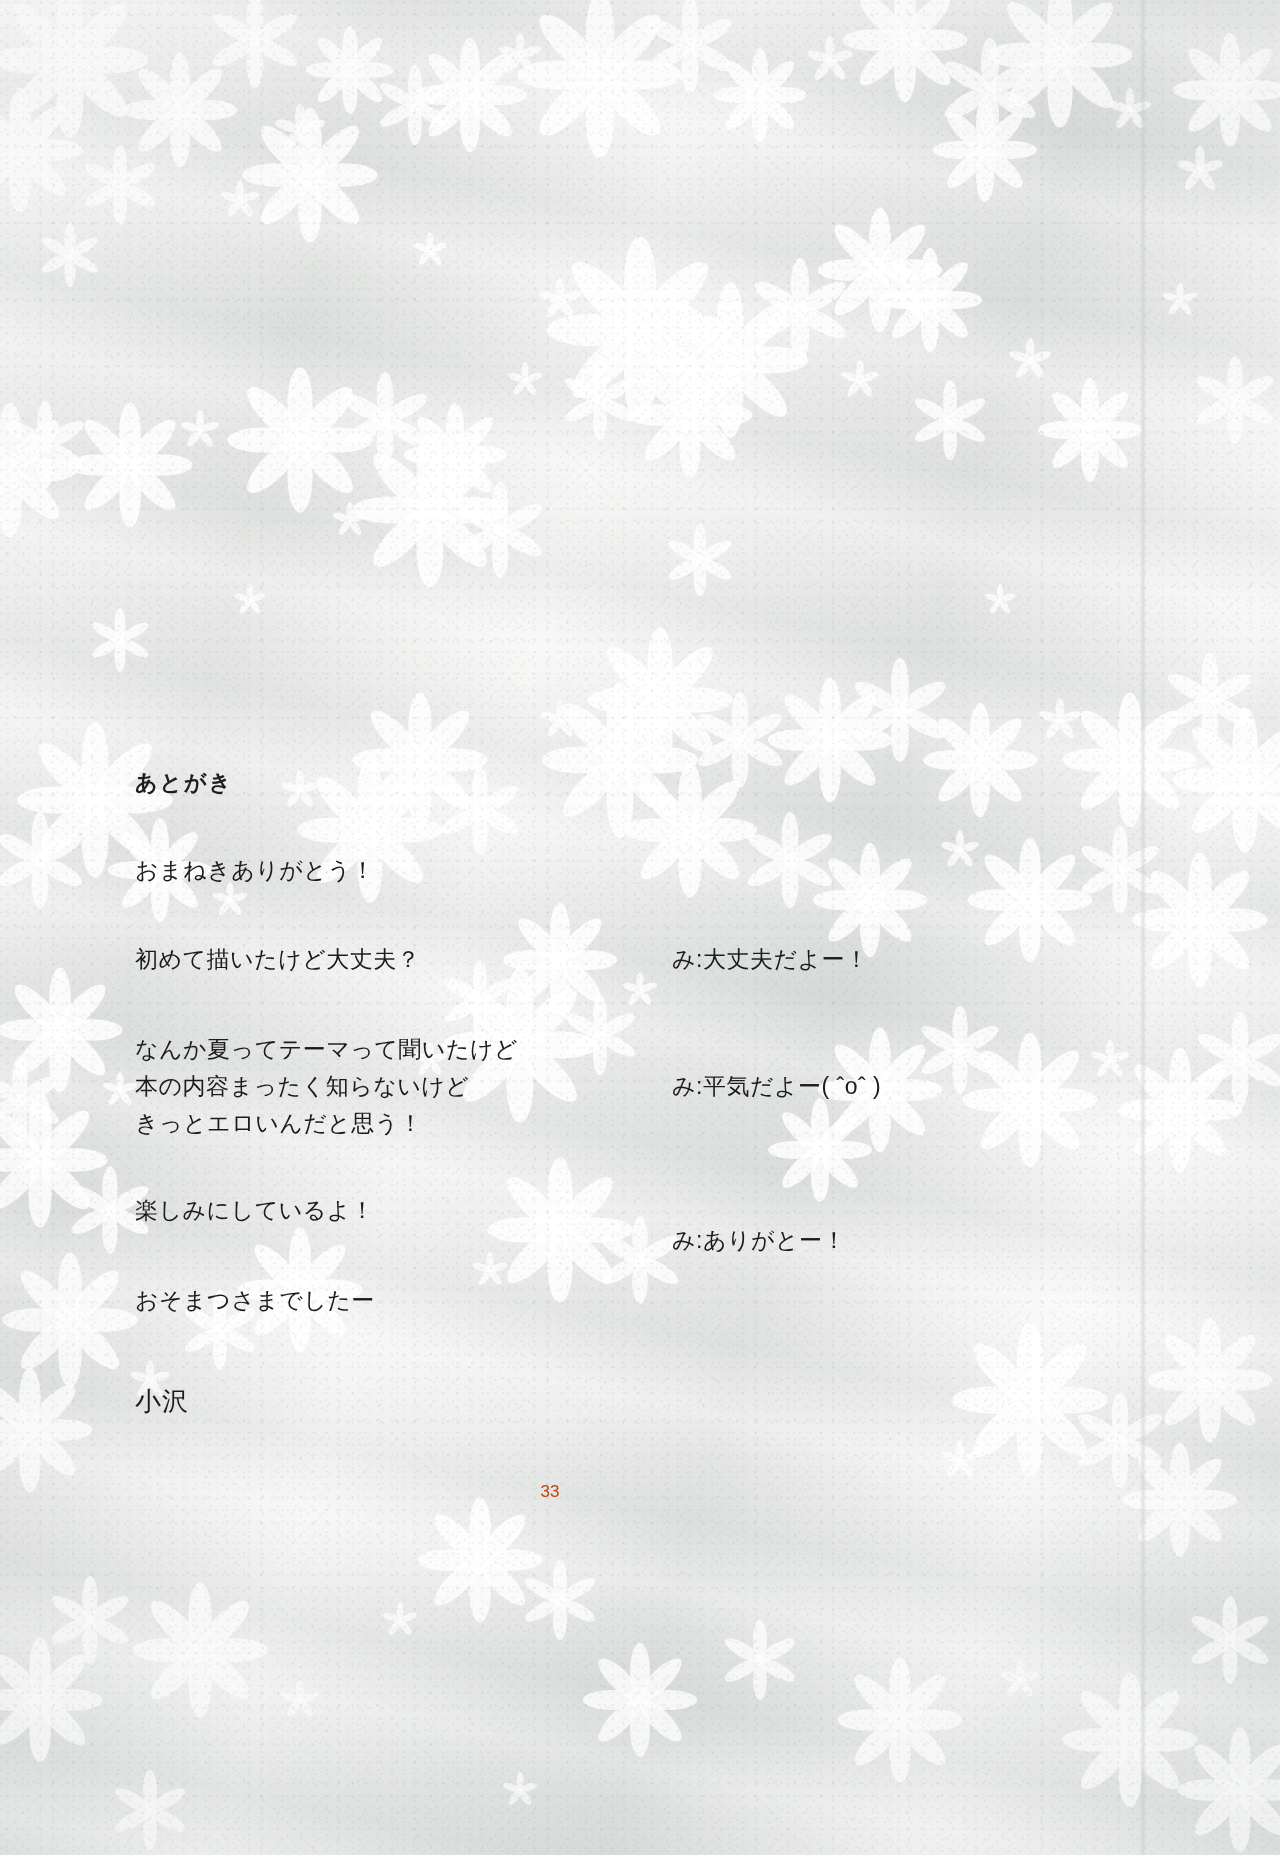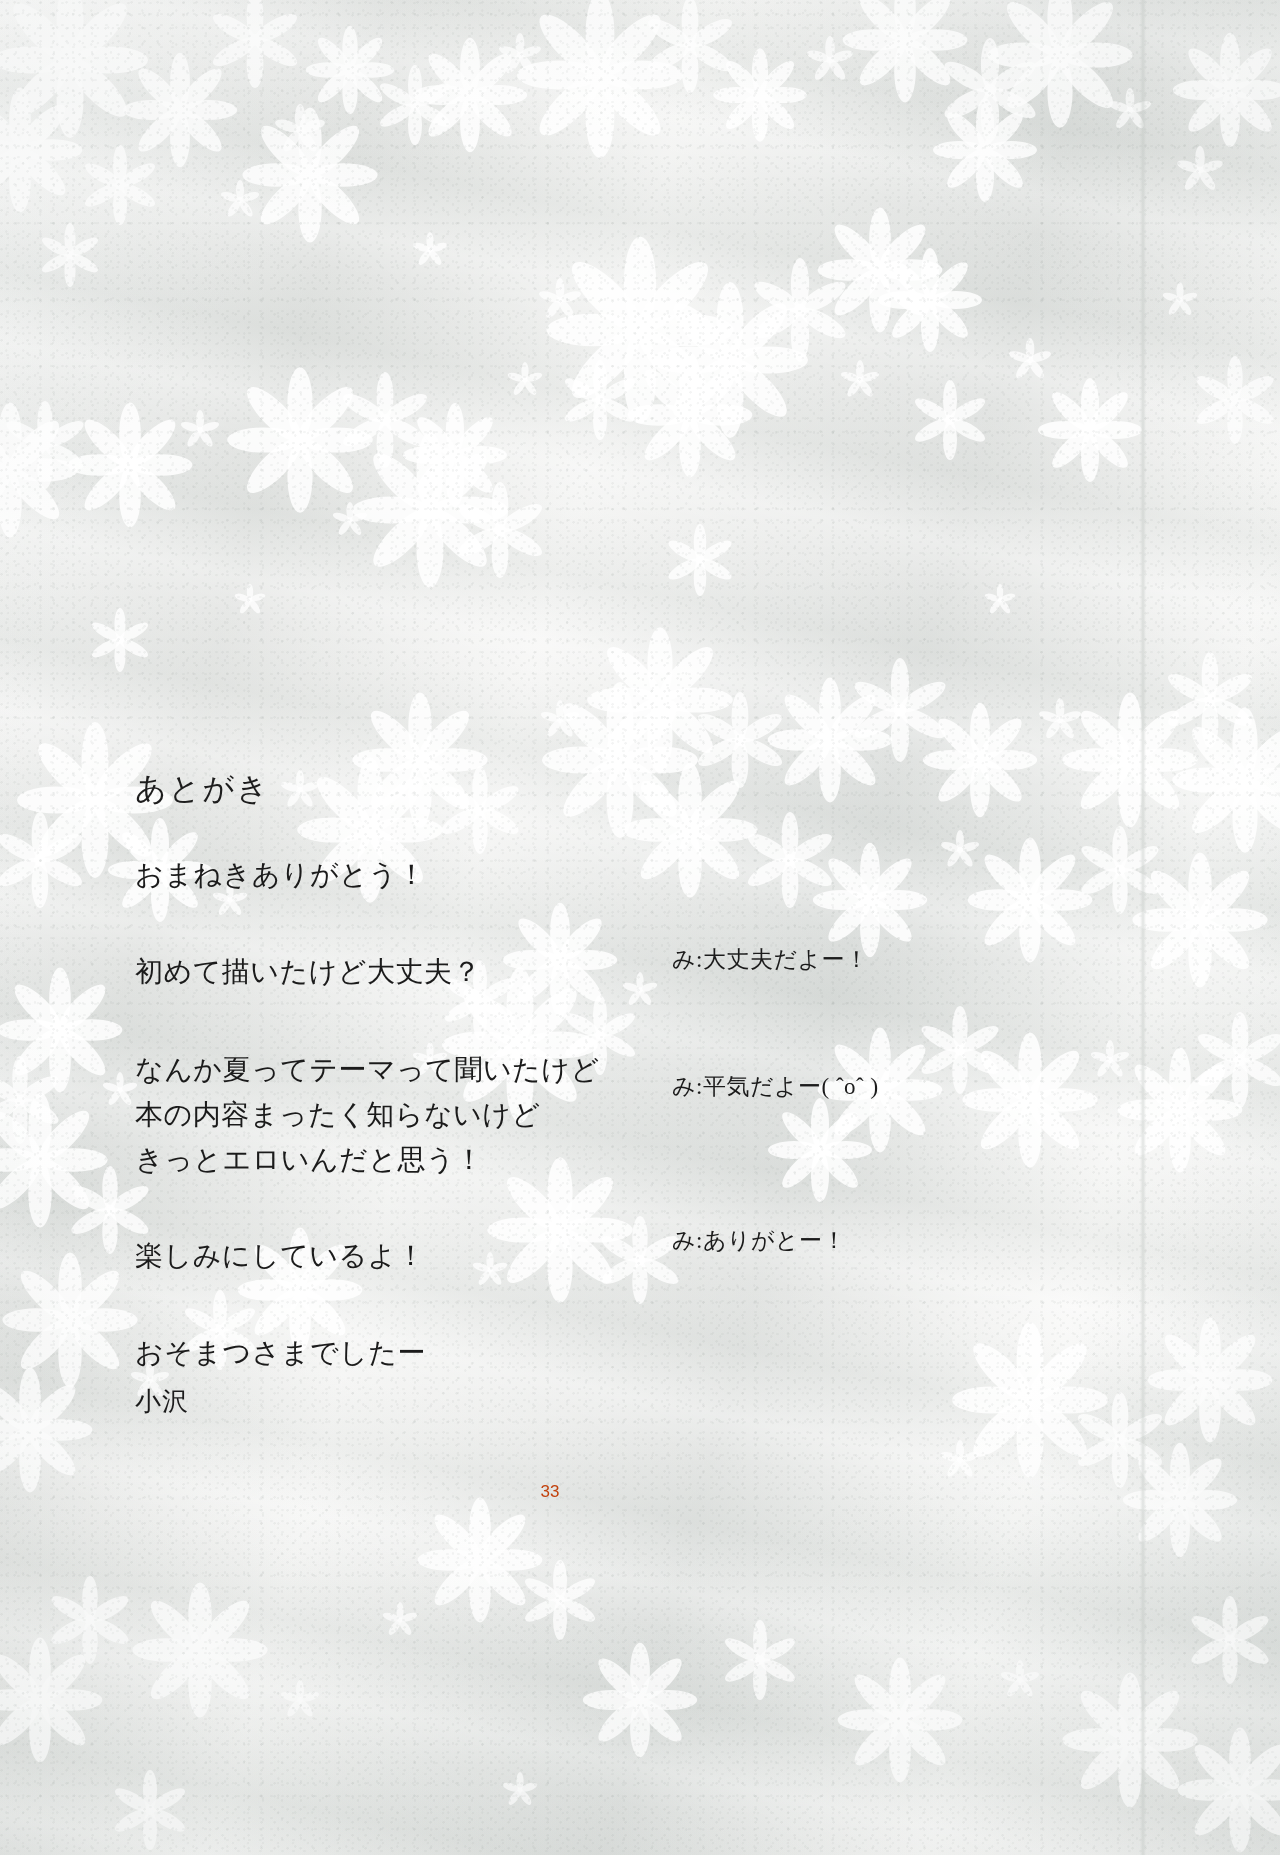--- a/index.html
+++ b/index.html
@@ -68,45 +68,44 @@
   .content {
     position: absolute;
     left: 0; top: 0;
     width: 1280px;
     height: 1855px;
   }
   .afterword-title {
     position: absolute;
     left: 135px;
     top: 768px;
-    font-size: 31px;
-    font-weight: normal;
+    font-size: 22px;
+    font-weight: bold;
     letter-spacing: 2px;
     color: #1d1d1d;
   }
   .left-col {
     position: absolute;
     left: 135px;
     top: 852px;
     width: 520px;
-    font-size: 28px;
+    font-size: 23px;
     line-height: 1.62;
     color: #1b1b1b;
     letter-spacing: 0.5px;
   }
   .right-col {
     position: absolute;
     left: 672px;
     top: 852px;
     width: 440px;
     font-size: 23px;
     line-height: 1.62;
     color: #1b1b1b;
     letter-spacing: 0.5px;
-    font-family: Liberation Serif, serif;
   }
   .blk {
     margin-bottom: 0;
   }
   .blk .ln { white-space: pre; }
   .signature {
     position: absolute;
     left: 135px;
     top: 1384px;
     font-size: 26px;

